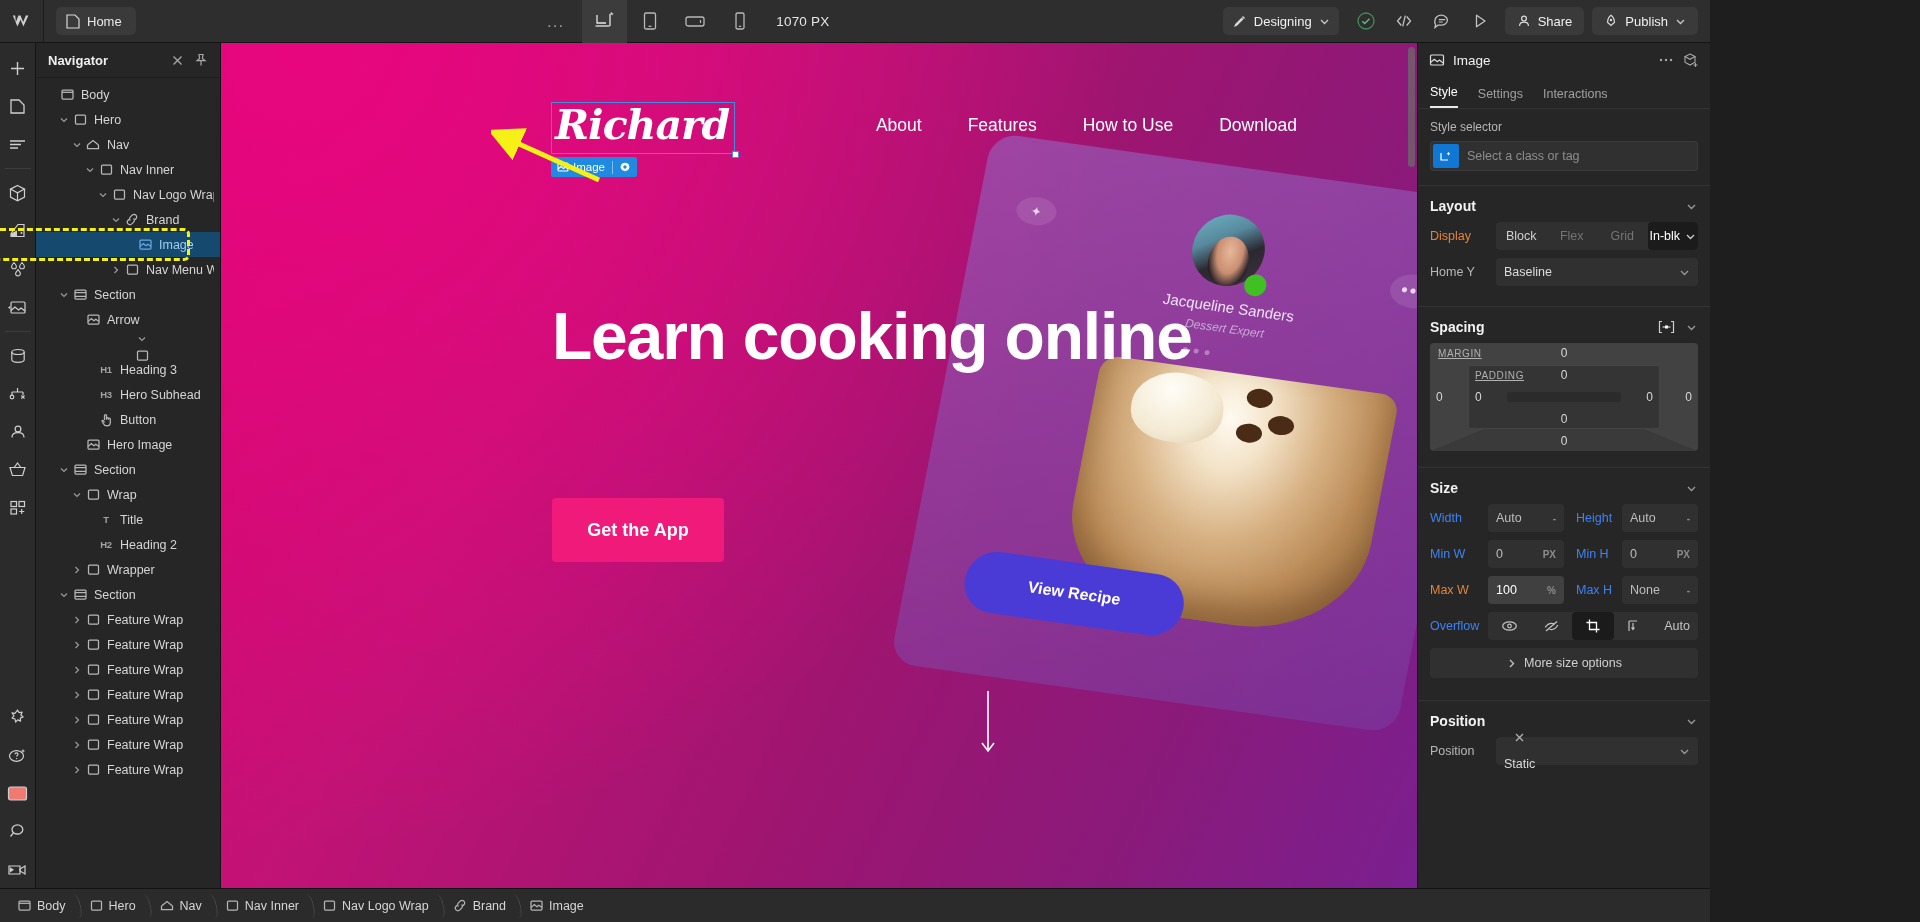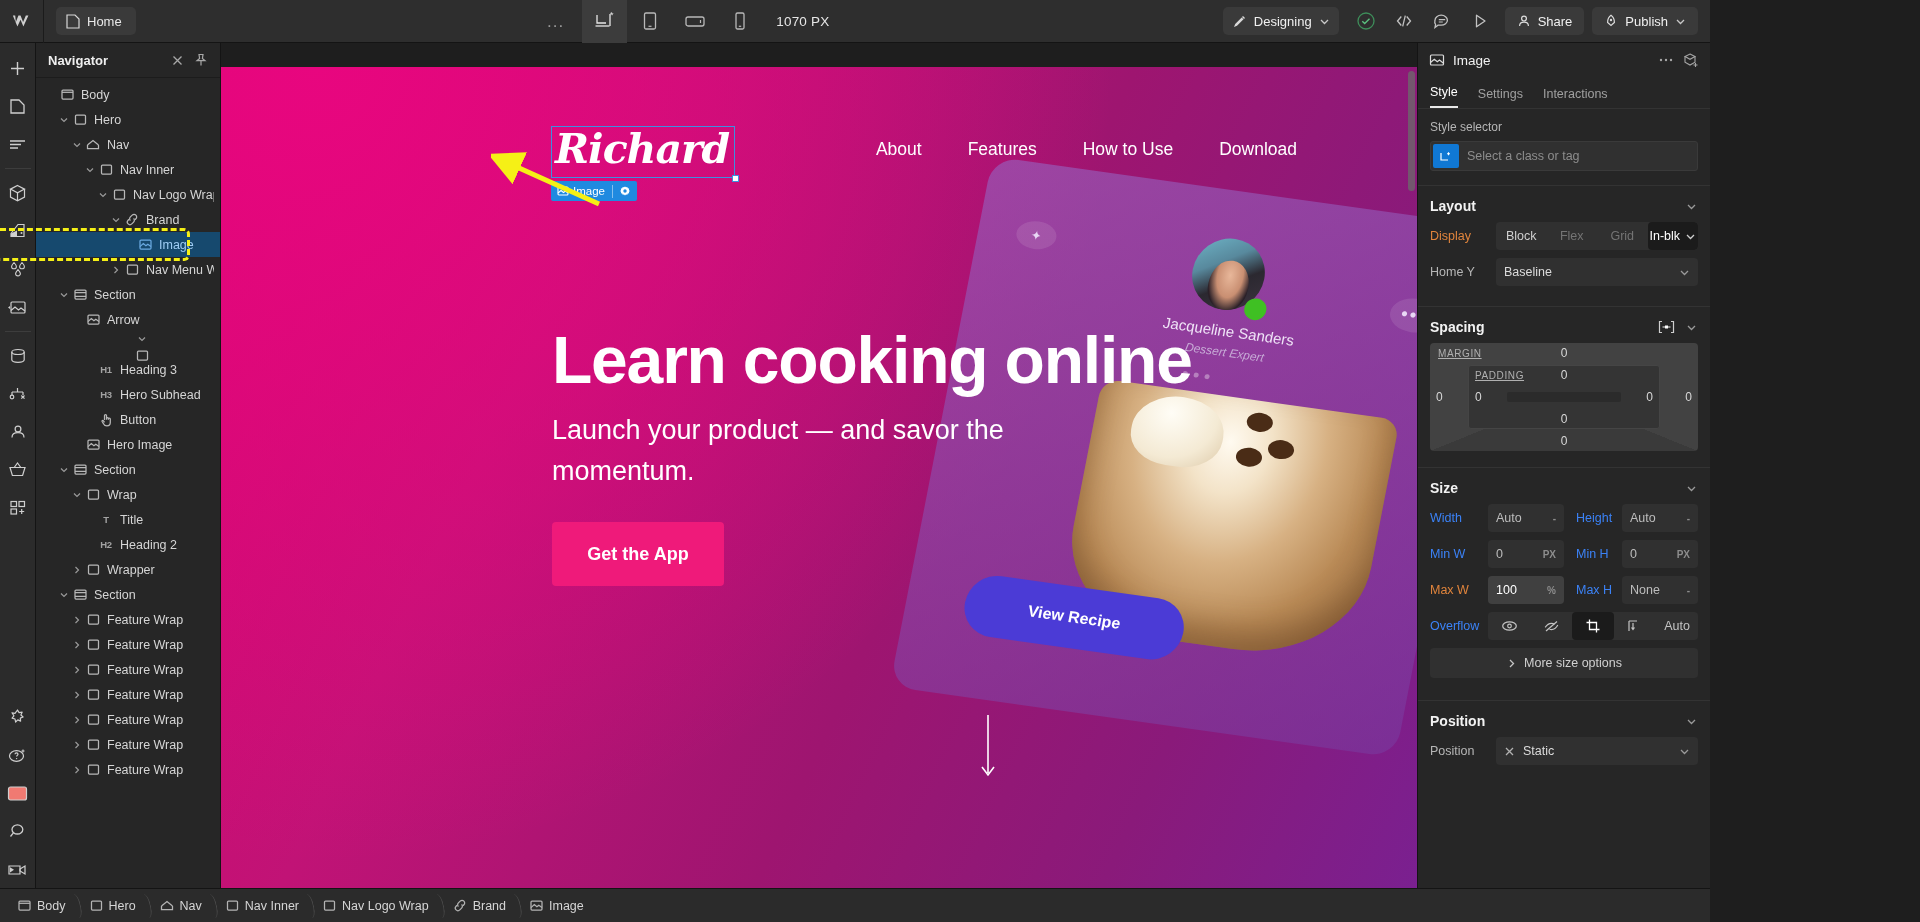--- a/index.html
+++ b/index.html
@@ -77,21 +77,21 @@
   .tnode .tlabel { margin-left: 5px; white-space: nowrap; overflow: hidden; }
   .tnode.selected { background: #16496e; }
   .tnode.selected .tlabel { color: #9fcdf5; }
   .tnode.selected .tic { color: #6aa9e0; }
   .hl-box {
     position: absolute; border: 3px dashed #f5f016; border-radius: 6px;
     pointer-events: none; z-index: 12;
   }
 
   
-  .canvas-wrap { flex: 1; position: relative; overflow: hidden; background: #fdba74; margin-top: 24px; }
+  .canvas-wrap { flex: 1; position: relative; overflow: hidden; background: #fdba74; }
   .canvas {
     position: absolute; inset: 0;
     background:
       radial-gradient(circle at 8% 0%, #e8067f 0%, rgba(232,6,127,0) 58%),
       linear-gradient(115deg, #d6066f 0%, #c11376 28%, #9e1570 58%, #8a1a7a 80%, #7a2090 100%);
     overflow: hidden;
   }
   .canvas-scrollbar {
     position: absolute; right: 2px; top: 4px; width: 7px; height: 120px;
     background: #6b6b6b; border-radius: 4px; z-index: 25; opacity: .75;
@@ -899,21 +899,20 @@
           <div class="cake">
             <div class="bean" style="left:150px;top:12px;"></div>
             <div class="bean" style="left:176px;top:36px;"></div>
             <div class="bean" style="left:146px;top:48px;"></div>
           </div>
           <div class="cream"></div>
           <div class="recipe-btn">View Recipe</div>
         </div>
 
         <div class="hero-h1">Learn cooking online</div>
-        <div class="hero-sub">Launch your product — and savor the momentum.</div>
         <div class="hero-btn">Get the App</div>
 
         <div class="down-arrow">
           <svg width="20" height="66" viewBox="0 0 20 66">
               <path d="M10 0v58M4 52l6 8 6-8" fill="none" stroke="#ffffff" stroke-width="1.6"></path>
             </svg>
         </div>
 
         <svg class="arrow-svg" width="180" height="80" viewBox="0 0 180 80">
           <defs>
@@ -1129,21 +1128,21 @@
         <h3>Position</h3>
         <span class="chev">
           <svg width="13" height="13" viewBox="0 0 13 13">
               <path d="M3 5l3.5 3.5L10 5" fill="none" stroke="#9a9a9a" stroke-width="1.3"></path>
             </svg>
         </span>
       </div>
       <div class="row">
         <span class="rl">Position</span>
         <div class="selbox">
-          <span style="display:flex;align-items:center;gap:8px;">
+          <span style="display:flex;align-items:center;gap:14px;flex-direction:column;">
             <span>
               <svg width="11" height="11" viewBox="0 0 11 11">
                   <path d="M2 2l7 7M9 2l-7 7" stroke="#b2b2b2" stroke-width="1.3"></path>
                 </svg>
             </span>
             <span>Static</span>
           </span>
           <span class="chev">
             <svg width="11" height="11" viewBox="0 0 11 11">
                 <path d="M2 4l3.5 3.5L9 4" fill="none" stroke="#9a9a9a" stroke-width="1.3"></path>

